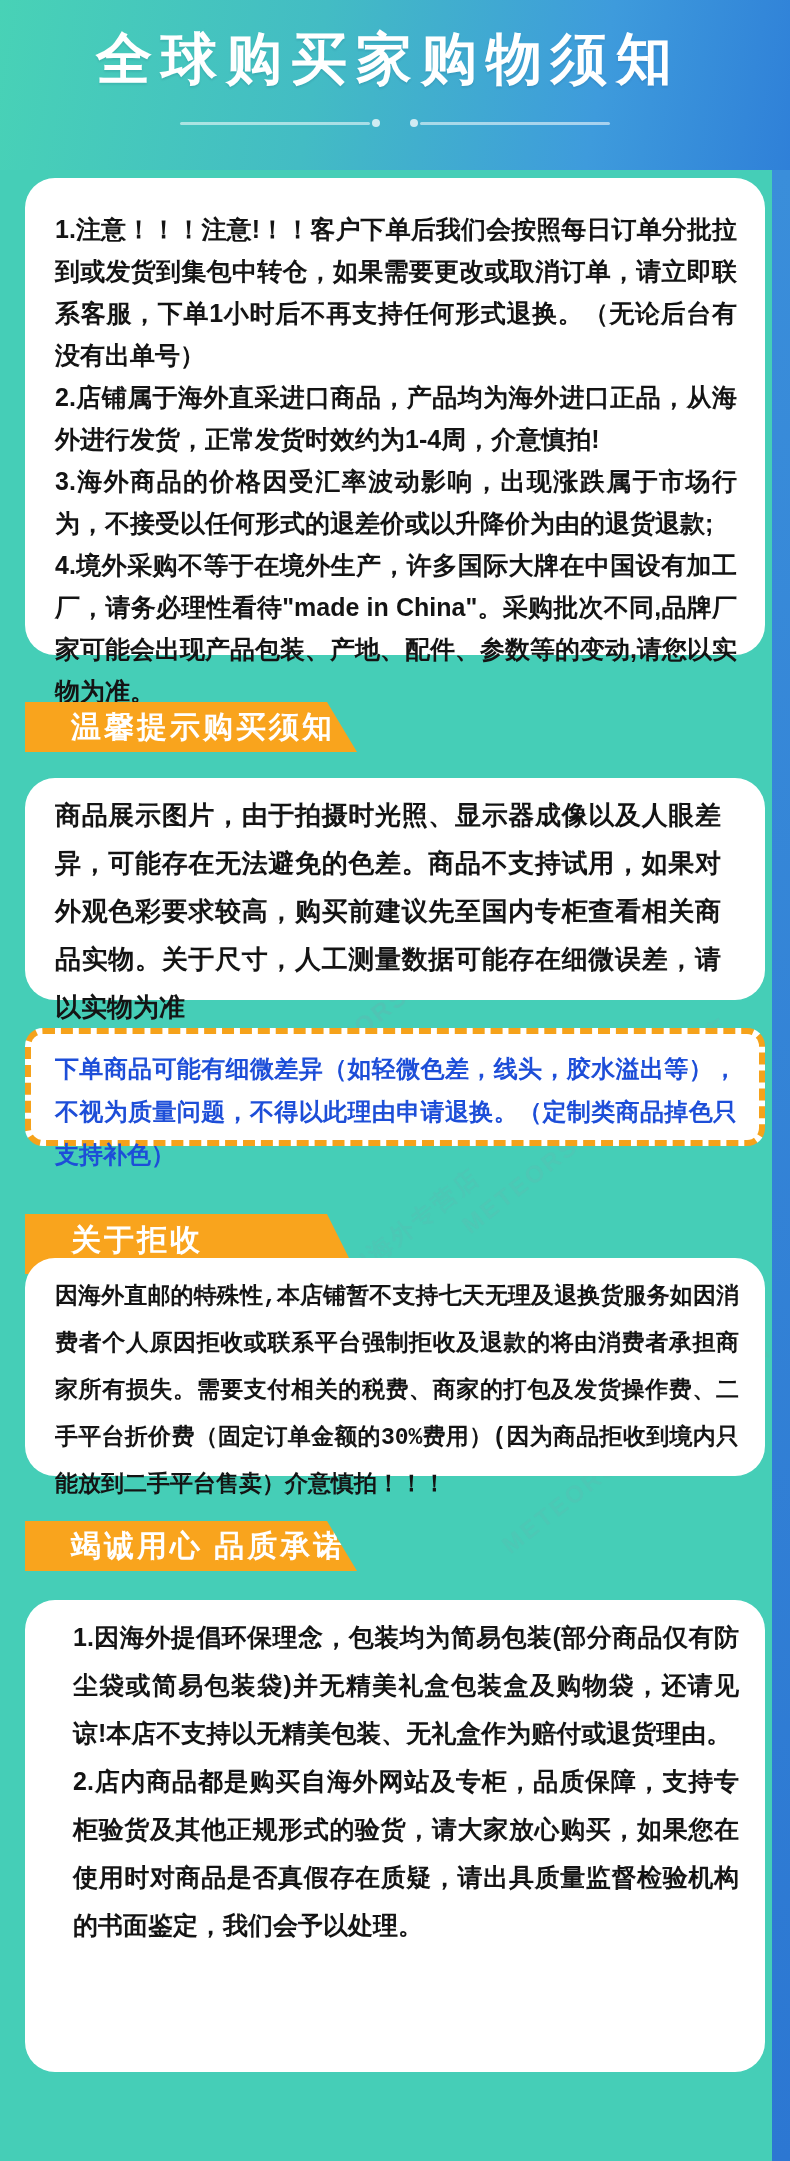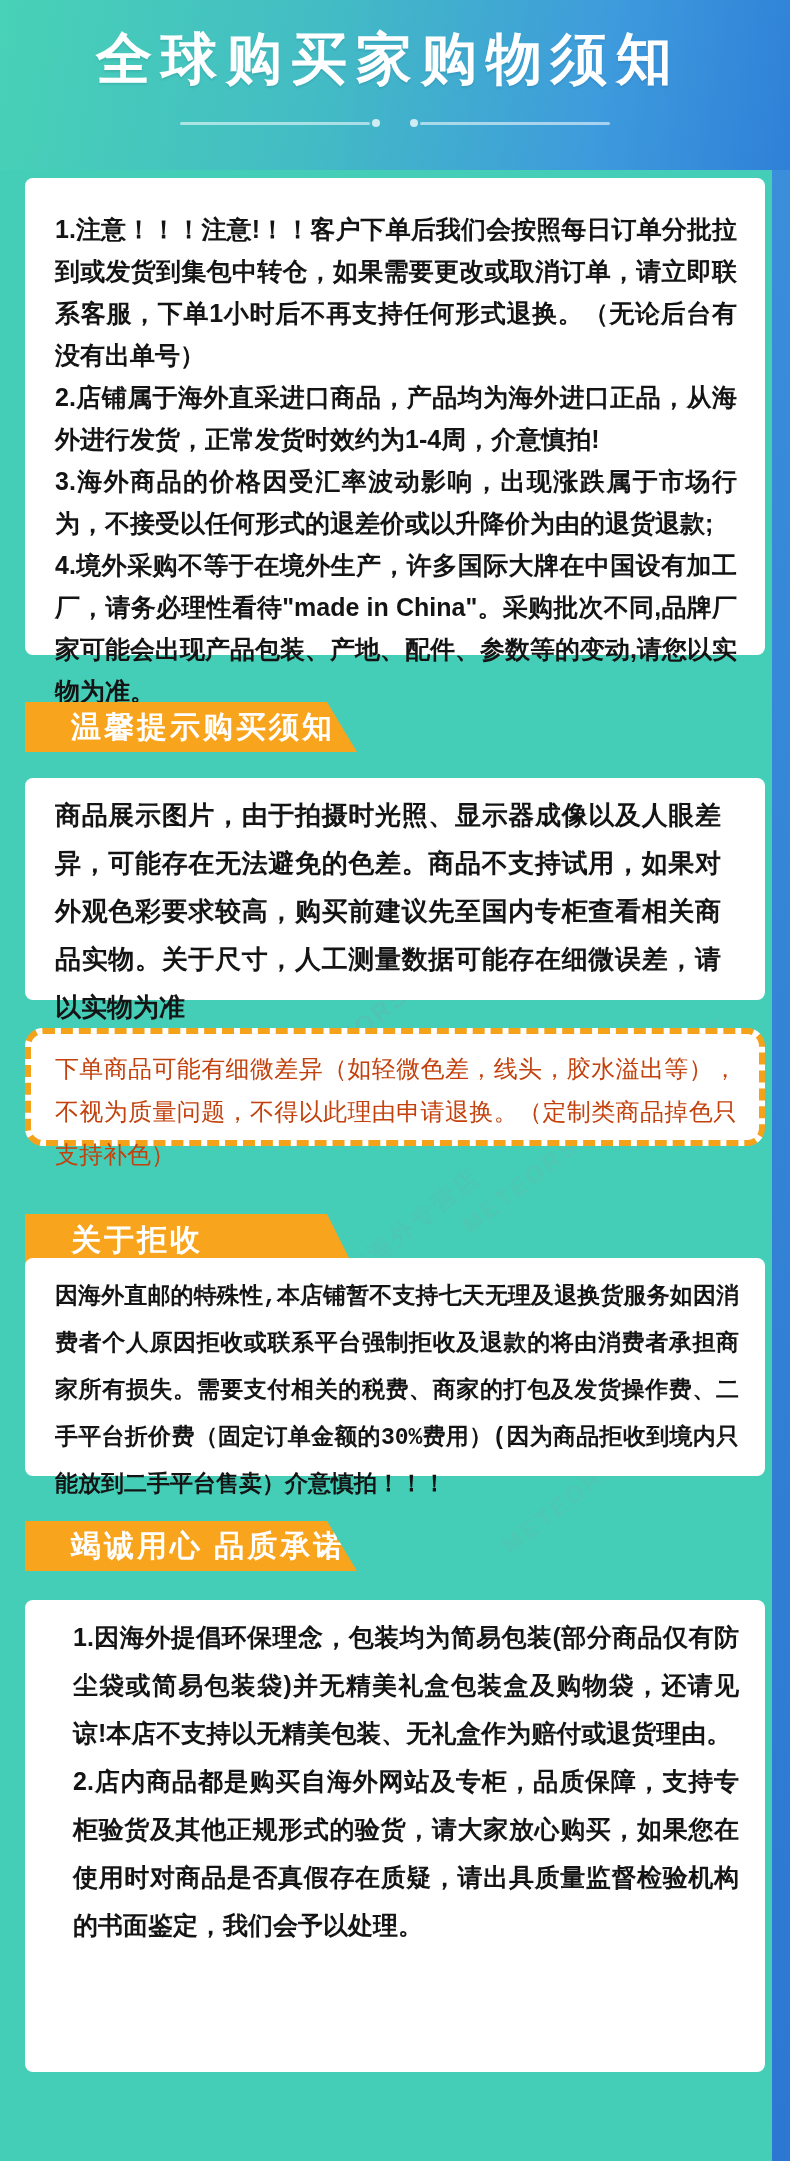--- a/index.html
+++ b/index.html
@@ -34,38 +34,38 @@
 
   
   .edge-stripe {
     position:absolute; top:170px; right:0; width:18px; height:1991px;
     background:linear-gradient(180deg,#3A8EDA 0%, #2C77D2 100%);
   }
 
   
   .card {
     position:absolute; left:25px; width:740px;
-    background:#ffffff; border-radius:8px;
+    background:#ffffff; border-radius:30px;
     text-align:justify;
   }
   .card p { font-weight:bold; color:#141414; }
 
   .card-notice { top:178px; height:477px; padding:30px 28px 0 30px; }
   .card-notice p { font-size:25px; line-height:42px; }
   .alert-red { color:#E50000; }
 
   .card-tips { top:778px; height:222px; padding:13px 44px 0 30px; }
   .card-tips p { font-size:26px; line-height:48px; }
 
   .dashed-box {
     position:absolute; left:25px; top:1028px; width:740px; height:118px;
     background:#ffffff; border:6px dashed #F5A21B; border-radius:18px;
     padding:13px 22px 0 24px; text-align:justify;
   }
-  .dashed-box p { font-size:24px; line-height:43px; font-weight:normal; color:#c2410c; }
+  .dashed-box p { font-size:24px; line-height:43px; font-weight:bold; color:#1d4ed8; }
 
   .card-rejection { top:1258px; height:218px; padding:16px 26px 0 30px; }
   .card-rejection p { font-size:23px; line-height:47px;font-family:Liberation Mono, monospace; }
 
   .card-promise { top:1600px; height:472px; padding:13px 26px 0 48px; }
   .card-promise p { font-size:25px; line-height:48px; }
 
   
   .ribbon {
     position:absolute; left:25px; width:332px; height:50px;

